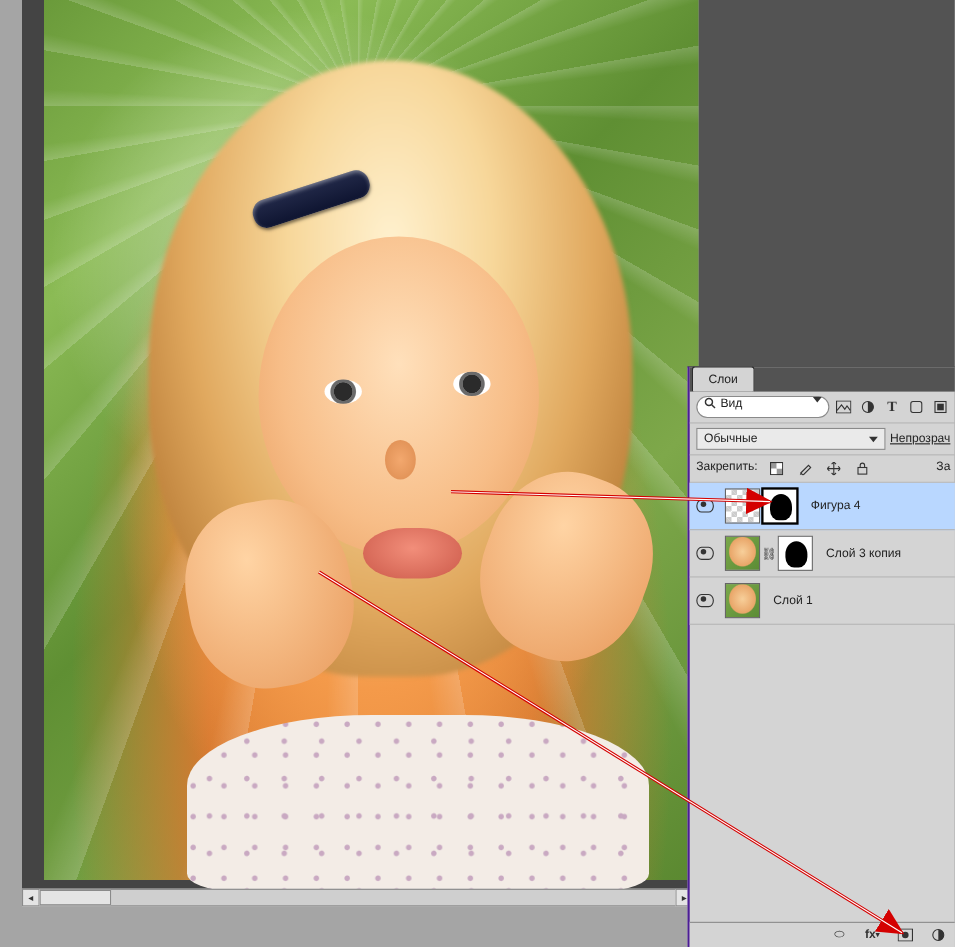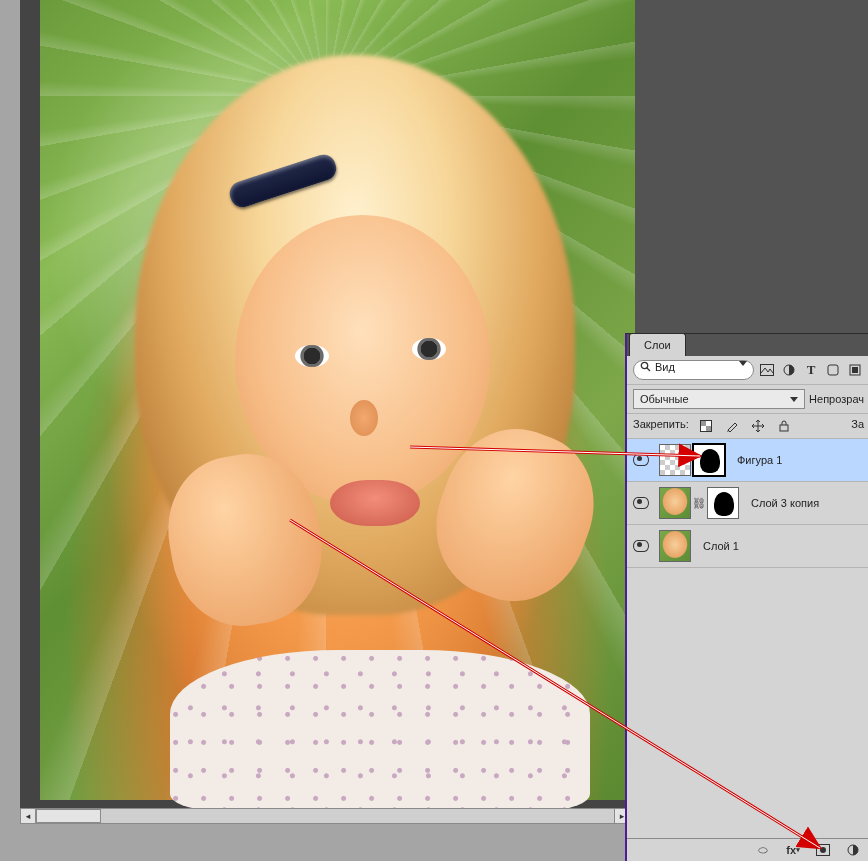--- a/index.html
+++ b/index.html
@@ -158,21 +158,21 @@
             <rect x="3" y="3" width="6" height="6" fill="#333"></rect>
           </svg>
         </div>
     </div>
 
     <div class="row">
       <div class="select">
         <span>Обычные</span>
         <div class="tri"></div>
       </div>
-      <span style="white-space:nowrap;">Непрозрач</span>
+      <span style="white-space:nowrap;text-decoration:underline;">Непрозрач</span>
     </div>
 
     <div class="lockrow">
       <span>Закрепить:</span>
       <div class="lockicons">
         <span class="iconbtn">
             <svg width="12" height="12" viewBox="0 0 12 12">
               <rect x="0" y="0" width="6" height="6" fill="#999"></rect>
               <rect x="6" y="6" width="6" height="6" fill="#999"></rect>
               <rect x="6" y="0" width="6" height="6" fill="#fff"></rect>
@@ -205,21 +205,21 @@
     <div class="layers">
 
       <div class="layer selected">
         <div class="vis">
             <div class="eye-icon"></div>
           </div>
         <div class="thumbs">
           <div class="th checker"></div>
           <div class="th mask sel"></div>
         </div>
-        <div class="lname">Фигура 1</div>
+        <div class="lname">Фигура 4</div>
       </div>
 
       <div class="layer">
         <div class="vis">
             <div class="eye-icon"></div>
           </div>
         <div class="thumbs">
           <div class="th photo-th"></div>
           <div class="linker">⛓</div>
           <div class="th mask"></div>

